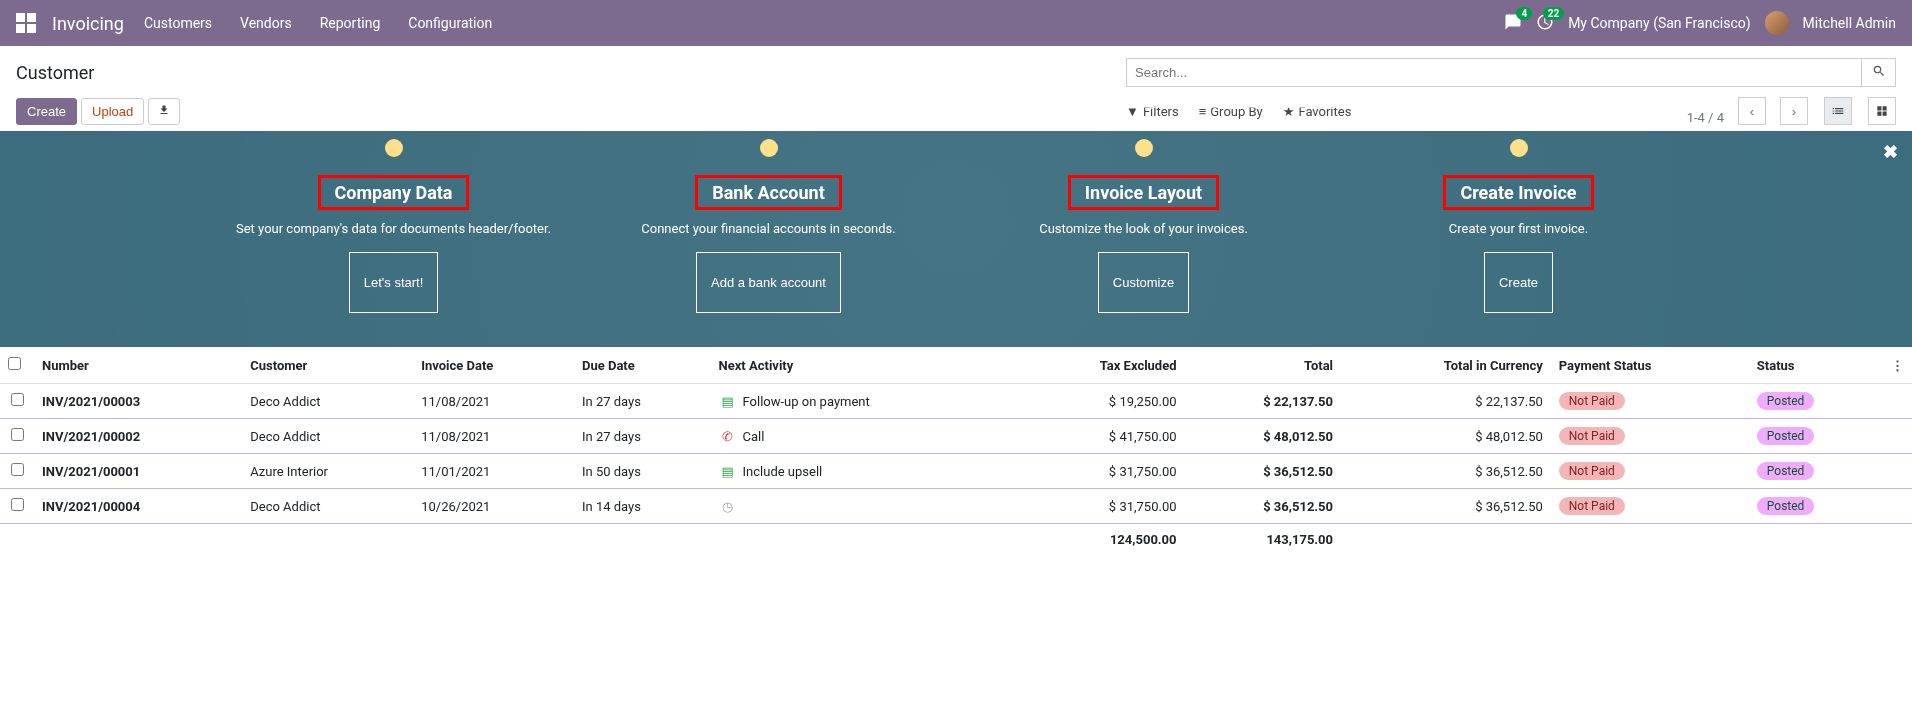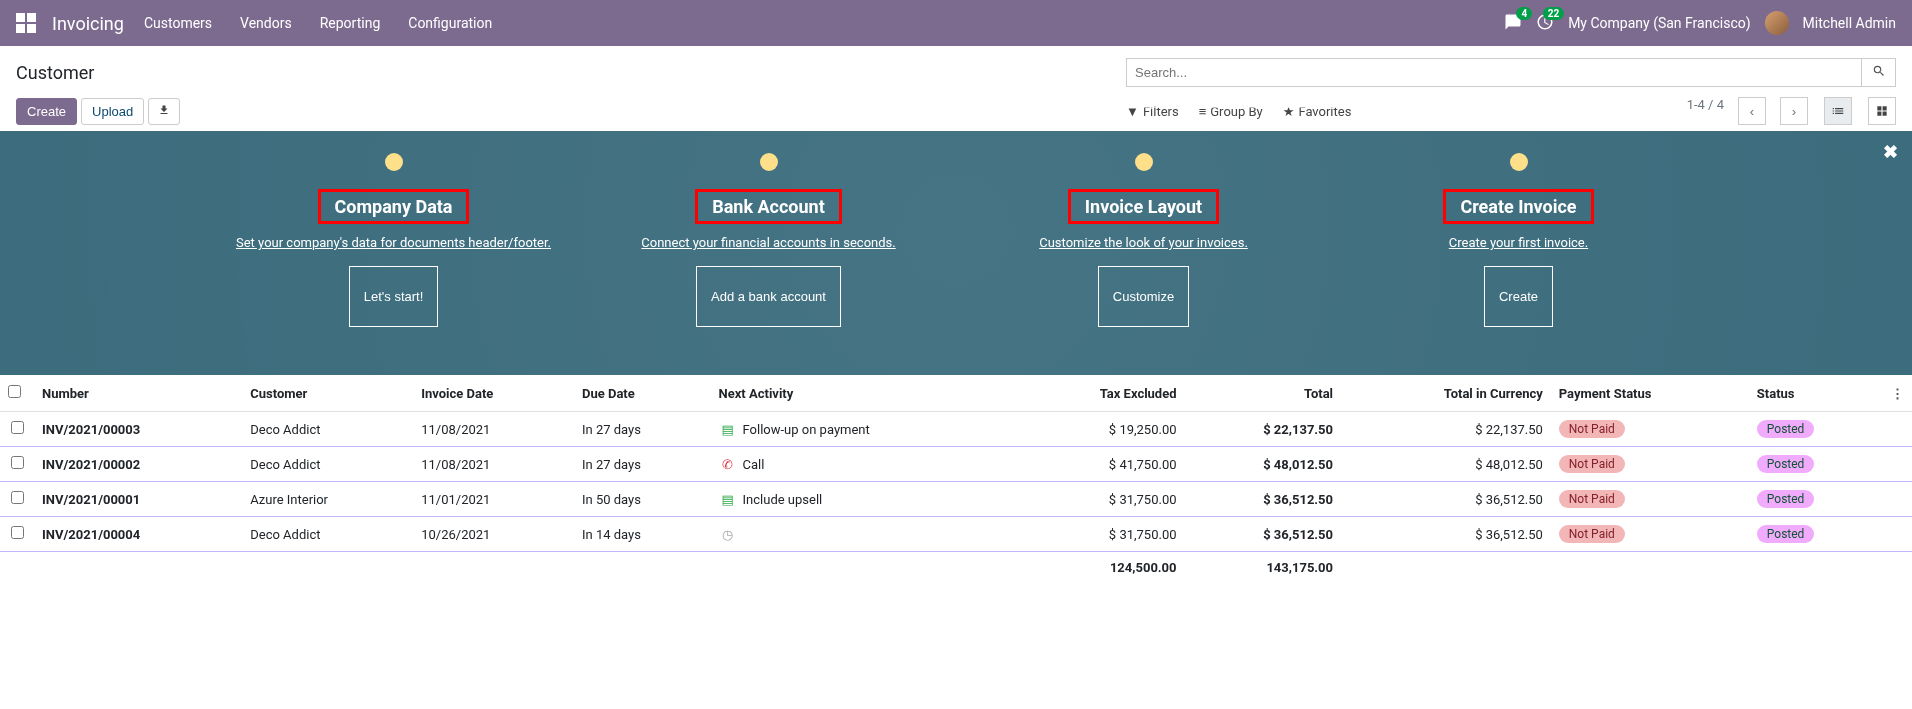--- a/index.html
+++ b/index.html
@@ -20,33 +20,33 @@
 .nav-user { font-size: 14px; }
 
 .controlbar { padding: 12px 16px 6px 16px; }
 .controlbar-top { display: flex; align-items: center; }
 .page-title { font-size: 18px; font-weight: 400; }
 .search-wrap { margin-left: auto; flex: 0 0 770px; display: flex; border: 1px solid #ccc; justify-content: center; }
 .search-input { flex: 1; border: none; padding: 6px 8px; font-size: 13px; outline: none; }
 .search-btn { width: 34px; background: #fff; border: none; border-left: 1px solid #ccc; cursor: pointer; }
 .controlbar-bottom { display: flex; align-items: center; margin-top: 10px; }
 .btn-create { background: #7c6a8f; color: #fff; border: 1px solid #7c6a8f; padding: 5px 10px; border-radius: 3px; cursor: pointer; font-size: 13px; }
-.btn-upload { background: #fff; color: #0c4a6e; border: 1px solid #ccc; padding: 5px 10px; border-radius: 3px; margin-left: 4px; cursor: pointer; font-size: 13px; }
+.btn-upload { background: #fff; color: #c2410c; border: 1px solid #ccc; padding: 5px 10px; border-radius: 3px; margin-left: 4px; cursor: pointer; font-size: 13px; }
 .btn-download { background: #fff; border: 1px solid #ccc; padding: 5px 9px; border-radius: 3px; margin-left: 4px; cursor: pointer; }
 .toolbar-filters { margin-left: auto; display: flex; align-items: center; gap: 20px; flex: 0 0 770px; }
 .filter-btn { cursor: pointer; color: #444; display: flex; align-items: center; gap: 4px; }
-.pager-group { margin-left: auto; display: flex; align-items: flex-start; gap: 14px; }
+.pager-group { margin-left: auto; display: flex; align-items: flex-end; gap: 14px; }
 .pager-text { color: #6c757d; font-size: 13px; }
 .pager-btn { width: 28px; height: 28px; border: 1px solid #ccc; background: #fff; cursor: pointer; color: #6c757d; display:flex;align-items:center;justify-content:center;}
 .view-btn { width: 28px; height: 28px; border: 1px solid #ccc; background: #e9ecef; cursor: pointer; display:flex;align-items:center;justify-content:center; margin-left:2px;}
 .view-btn.inactive{background:#fff;color:#444;}
 
 .onboard { background: linear-gradient(rgba(54,103,120,0.85),rgba(54,103,120,0.85)),radial-gradient(circle at 50% 40%,#9bbcc8,#5d8a98); padding: 44px 20px 34px 20px; position: relative; color: #fff; }
 .onboard-close { position: absolute; top: 10px; right: 14px; color: #fff; font-size: 18px; font-weight: bold; cursor: pointer; }
-.onboard-steps { display: flex; justify-content: space-around; max-width: 1500px; margin: 14px auto; position: relative; text-decoration: underline; }
+.onboard-steps { display: flex; justify-content: space-around; max-width: 1500px; margin: 0 auto; position: relative; }
 .onboard-line { position: absolute; top: -26px; left: 12%; right: 12%; height: 3px; background: rgba(255,255,255,0.6); }
 .onboard-step { text-align: center; flex: 1; position: relative; }
 .onboard-dot { position: absolute; top: -36px; left: 50%; transform: translateX(-50%); width: 18px; height: 18px; background: #ffe08a; border-radius: 50%; }
 .onboard-title { display: inline-block; font-size: 18px; font-weight: bold; padding: 4px 14px; border: 3px solid #ff0000; margin-bottom: 10px; }
 .onboard-desc { font-size: 13px; margin-bottom: 14px; line-height: 1.4; }
 .onboard-btn { display: inline-block; background: transparent; border: 1px solid #fff; color: #fff; padding: 22px 14px; cursor: pointer; font-size: 13px; text-align: center; }
 
 .table { width: 100%; border-collapse: collapse; padding-left: 8px; }
 .table th { text-align: left; font-weight: bold; padding: 10px 8px; border-bottom: 1px solid #dee2e6; background: #fff; }
 .table td { padding: 8px 8px; border-bottom: 1px solid #c4b5fd; }

